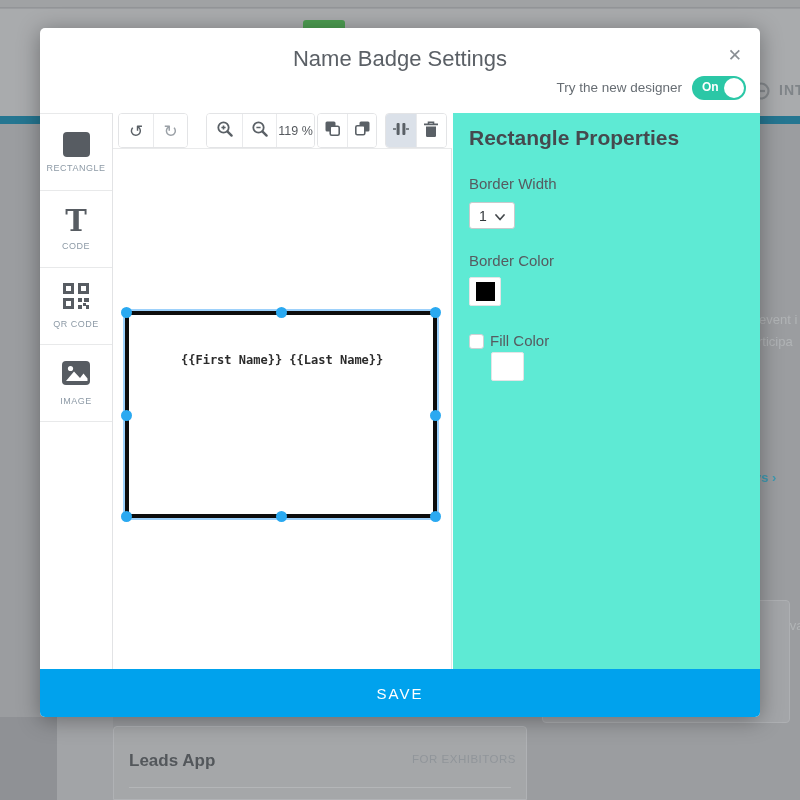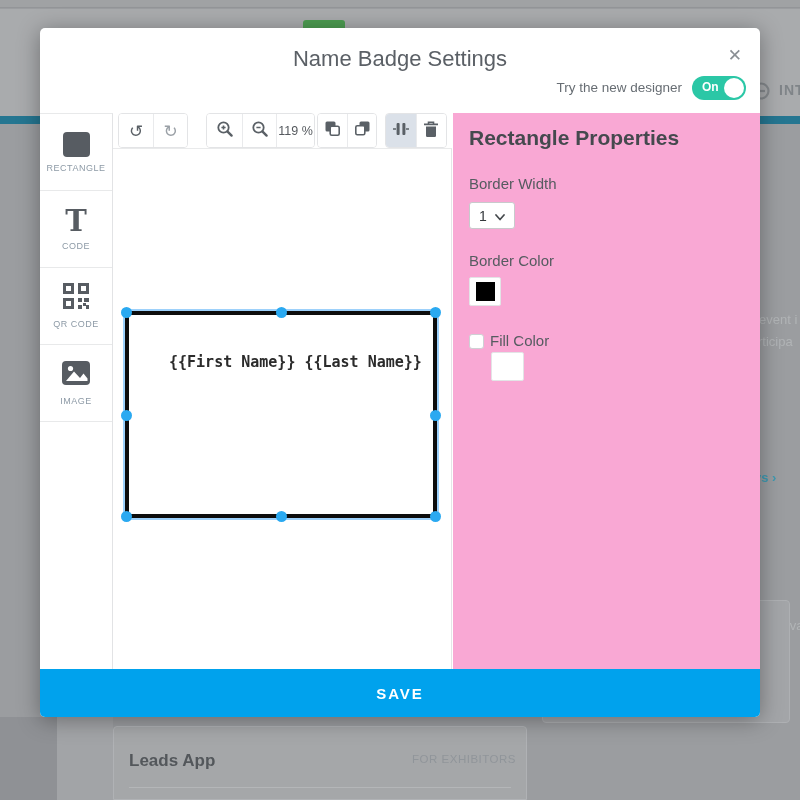--- a/index.html
+++ b/index.html
@@ -49,47 +49,47 @@
   .tb-btn:first-child { border-left:none; }
   .tb-btn.active { background:#dbe1e9; }
   .tb-glyph { font-family:"DejaVu Sans", sans-serif; font-size:17px; color:#5a6066; }
   .tb-zoomtext { font-size:12.5px; color:#55595e; }
 
   
   .canvas { position:absolute; left:73px; top:120px; width:339px; height:521px; background:#fff;
             border-top:1px solid #e9eaeb; border-right:1px solid #e4e5e7; }
   .badge-rect { position:absolute; left:12px; top:162px; width:312px; height:207px; background:#fff;
                 border:4px solid #0d0d0d; box-shadow:0 0 0 2px rgba(77,171,247,.55); }
-  .badge-text { position:absolute; left:40px; top:38px; font-family:"DejaVu Sans Mono", monospace;
-                font-size:15px; font-weight:bold; color:#2b2b2b; white-space:nowrap; }
+  .badge-text { position:absolute; left:52px; top:38px; font-family:"DejaVu Sans Mono", monospace;
+                font-size:12px; font-weight:bold; color:#2b2b2b; white-space:nowrap; }
   .handle { position:absolute; width:11px; height:11px; border-radius:50%; background:#2aa9f1; cursor:grab; }
   .h-nw{left:-8px;top:-8px;} .h-n{left:calc(50% - 5px);top:-8px;} .h-ne{right:-8px;top:-8px;}
   .h-w{left:-8px;top:calc(50% - 5px);} .h-e{right:-8px;top:calc(50% - 5px);}
   .h-sw{left:-8px;bottom:-8px;} .h-s{left:calc(50% - 5px);bottom:-8px;} .h-se{right:-8px;bottom:-8px;}
 
   
-  .props { position:absolute; left:413px; top:85px; width:307px; height:556px; background:#f9a8d4; }
+  .props { position:absolute; left:413px; top:85px; width:307px; height:556px; background:#5eead4; }
   .props-heading { position:absolute; left:16px; top:13px; font-size:21px; font-weight:bold; color:#45494e; }
   .props-label { position:absolute; left:16px; font-size:15px; color:#565b60; }
   .bw-select { position:absolute; left:16px; top:89px; width:46px; height:27px; border:1px solid #c8cacc; border-radius:3px;
                background:#fff; display:flex; align-items:center; cursor:pointer; }
   .bw-value { font-size:14px; color:#33373b; padding-left:9px; }
   .bw-chevron { margin-left:8px; }
   .swatch-box { position:absolute; border:1px solid #e3e4e6; border-radius:2px; background:#fff;
                 display:flex; align-items:center; justify-content:center; cursor:pointer; }
   .bc-box { left:16px; top:164px; width:32px; height:29px; }
   .bc-inner { width:19px; height:19px; }
   .fill-check { position:absolute; left:16px; top:221px; width:15px; height:15px; border:1px solid #ced1d4; border-radius:3px; background:#fff; cursor:pointer; }
   .fill-label { left:37px; top:219px; }
   .fc-box { left:38px; top:239px; width:33px; height:29px; }
   .fc-inner { width:21px; height:21px; }
 
   
   .save-btn { position:absolute; left:0; top:641px; width:720px; height:48px; border:none; cursor:pointer;
-              border-radius:0 0 5px 5px; color:#fff; font-size:15px; font-weight:bold; letter-spacing:2px;
+              border-radius:0 0 5px 5px; color:#fff; font-size:15px; font-weight:normal; letter-spacing:2px;
               font-family:"Liberation Sans", sans-serif; display:flex; align-items:center; justify-content:center; }
 </style>
 </head>
 <body>
 
 <div class="bg">
   <div class="bg-topband"></div>
   <div class="bg-header"></div>
   <div class="bg-greenbtn"></div>
   <span class="bg-linkicon">

